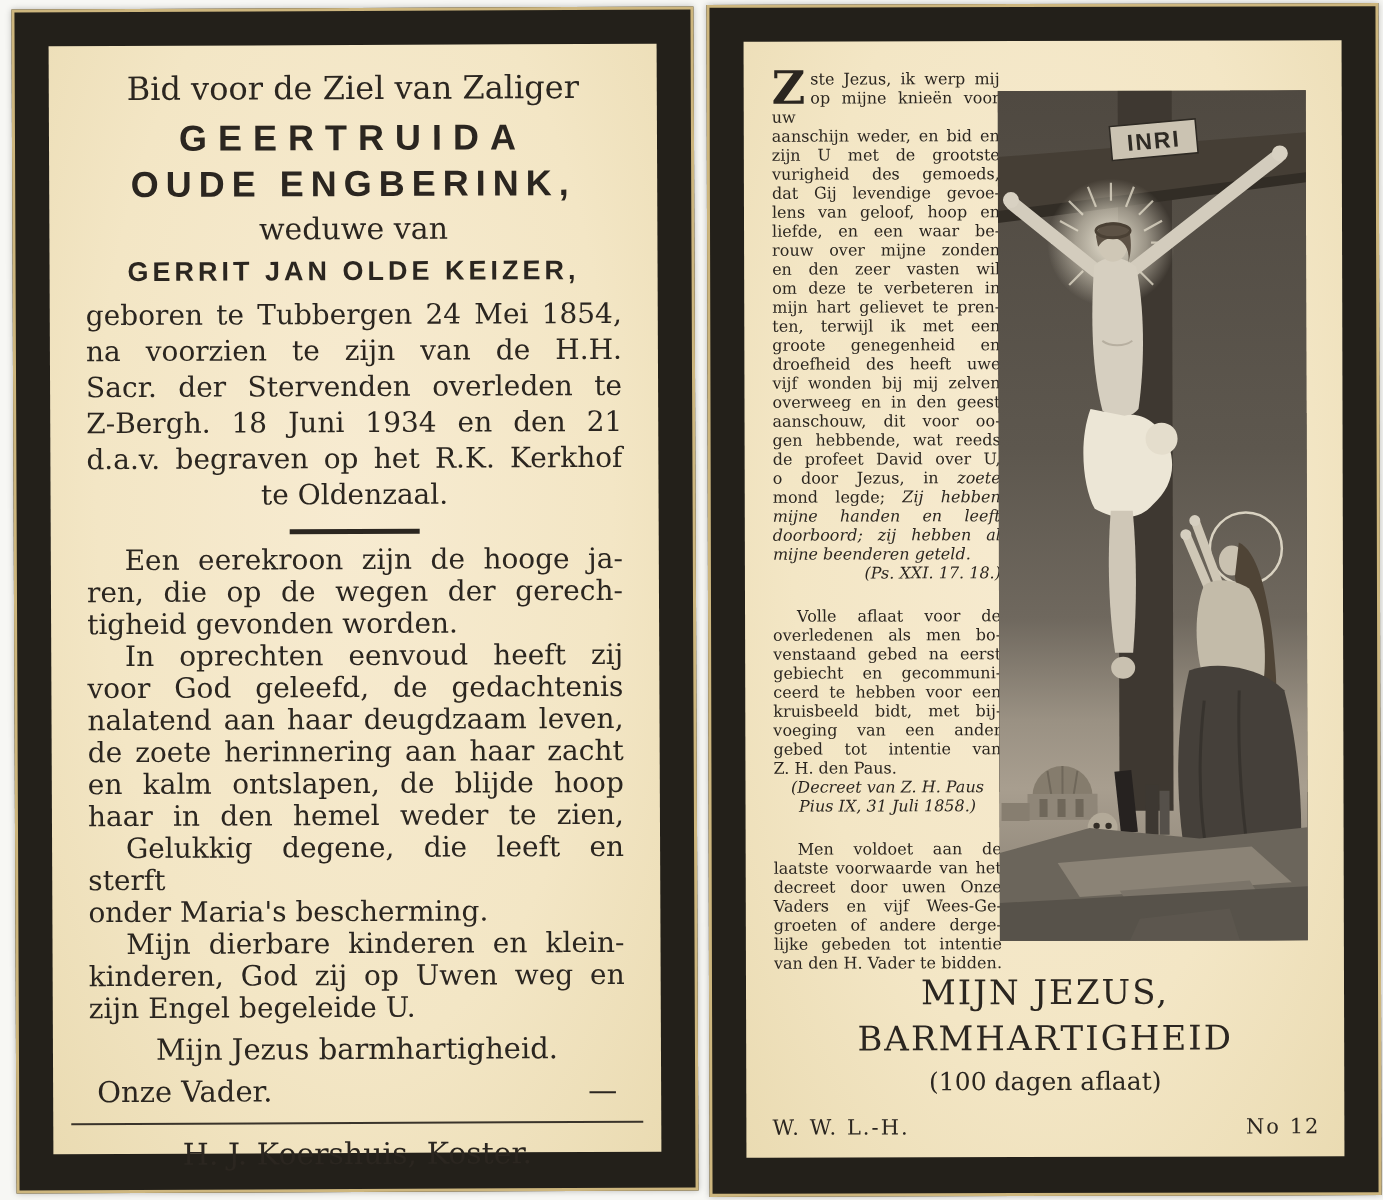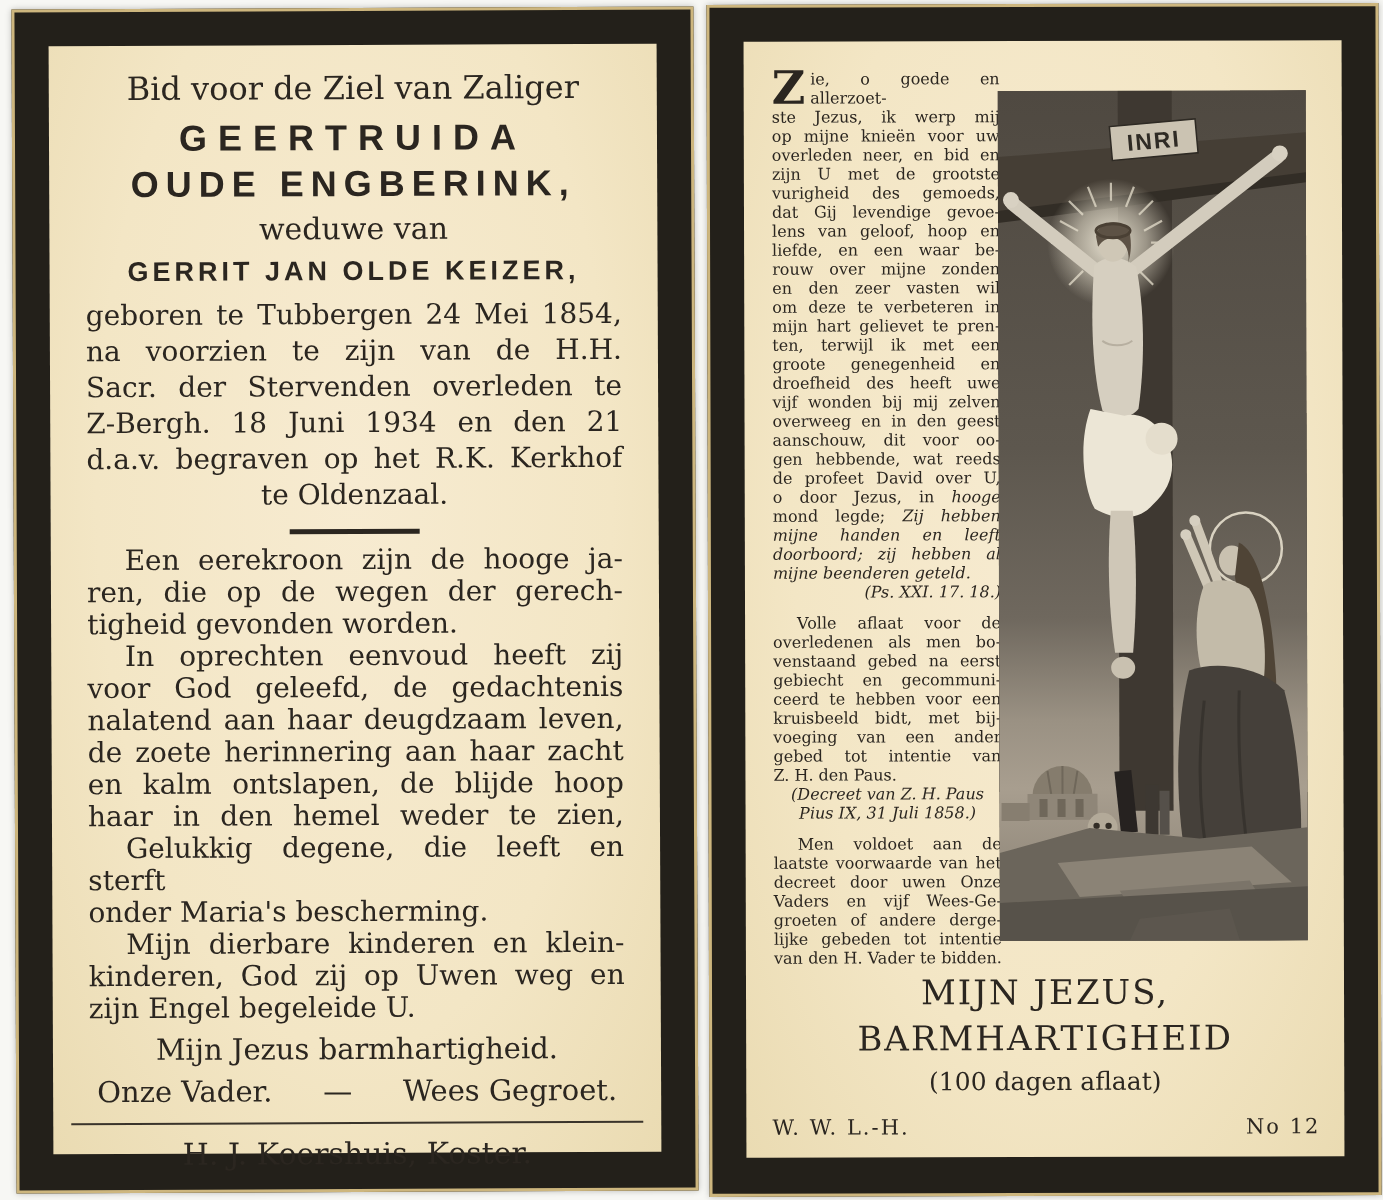--- a/index.html
+++ b/index.html
@@ -32,21 +32,21 @@
   
   .tline{white-space:nowrap;}
   .tline.j{white-space:normal;text-align:justify;text-align-last:justify;}
   .tline.ind{text-indent:1.35em;}
   .tline.a-center{text-align:center;text-align-last:center;}
   .tline.a-right{text-align:right;text-align-last:right;}
   .it{font-style:italic;}
   .lgap{height:12px;}
   
   .rcol{position:absolute;left:28px;top:28px;width:228px;font-size:16px;line-height:19px;}
-  .rcol .tline.ind{text-indent:1.5em;}
+  .rcol .tline.ind{text-indent:1.5em;margin-top:12px;}
   .dropcap{float:left;font-size:46px;line-height:34px;height:35px;padding:1px 5px 0 0;font-weight:bold;}
   .photo{position:absolute;left:254px;top:50px;width:308px;height:850px;background:#564f47;
     box-shadow:inset 0 0 34px rgba(20,16,10,.45);}
   .photo svg{display:block;width:100%;height:100%;}
   .rtitle{position:absolute;left:0;right:0;top:928px;text-align:center;}
   .rtitle .t1,.rtitle .t2{font-size:34px;letter-spacing:2px;line-height:46px;}
   .rtitle .t3{font-size:25px;margin-top:6px;}
   .rfooter{position:absolute;left:26px;right:24px;top:1074px;display:flex;justify-content:space-between;
     font-size:21px;letter-spacing:2px;}
 </style>
@@ -83,55 +83,53 @@
           <div class="tline j ind">Gelukkig degene, die leeft en sterft</div>
           <div class="tline">onder Maria's bescherming.</div>
           <div class="tline j ind">Mijn dierbare kinderen en klein-</div>
           <div class="tline j">kinderen, God zij op Uwen weg en</div>
           <div class="tline">zijn Engel begeleide U.</div>
         </div>
       <div class="prayer serif">Mijn Jezus barmhartigheid.</div>
       <div class="pair serif">
         <span>Onze Vader.</span>
         <span>—</span>
-        <span>Wees Gegroet.</span>
       </div>
       <div class="lrule"></div>
       <div class="koster serif">H. J. Koershuis, Koster.</div>
     </div>
   </div>
 </div>
 
 <div class="card card-right">
   <div class="panel">
 
     <div class="rcol">
       <span class="dropcap">Z</span>
-    <div class="tline j">ie, o goede en allerzoet-</div>
         <div class="tline j">ste Jezus, ik werp mij</div>
         <div class="tline j">op mijne knieën voor uw</div>
-        <div class="tline j">overleden neer, en bid en</div>
+        <div class="tline j">aanschijn weder, en bid en</div>
         <div class="tline j">zijn U met de grootste</div>
         <div class="tline j">vurigheid des gemoeds,</div>
         <div class="tline j">dat Gij levendige gevoe-</div>
         <div class="tline j">lens van geloof, hoop en</div>
         <div class="tline j">liefde, en een waar be-</div>
         <div class="tline j">rouw over mijne zonden</div>
         <div class="tline j">en den zeer vasten wil</div>
         <div class="tline j">om deze te verbeteren in</div>
         <div class="tline j">mijn hart gelievet te pren-</div>
         <div class="tline j">ten, terwijl ik met een</div>
         <div class="tline j">groote genegenheid en</div>
         <div class="tline j">droefheid des heeft uwe</div>
         <div class="tline j">vijf wonden bij mij zelven</div>
         <div class="tline j">overweeg en in den geest</div>
         <div class="tline j">aanschouw, dit voor oo-</div>
         <div class="tline j">gen hebbende, wat reeds</div>
         <div class="tline j">de profeet David over U,</div>
-        <div class="tline j"><span>o door Jezus, in </span><span class="it">hooge</span></div>
+        <div class="tline j"><span>o door Jezus, in </span><span class="it">zoete</span></div>
         <div class="tline j"><span>mond legde; </span><span class="it">Zij hebben</span></div>
         <div class="tline j it">mijne handen en leeft</div>
         <div class="tline j it">doorboord; zij hebben al</div>
         <div class="tline it">mijne beenderen geteld.</div>
         <div class="tline it a-right">(Ps. XXI. 17. 18.)</div>
         <div class="lgap"></div>
         <div class="tline j ind">Volle aflaat voor de</div>
         <div class="tline j">overledenen als men bo-</div>
         <div class="tline j">venstaand gebed na eerst</div>
         <div class="tline j">gebiecht en gecommuni-</div>

